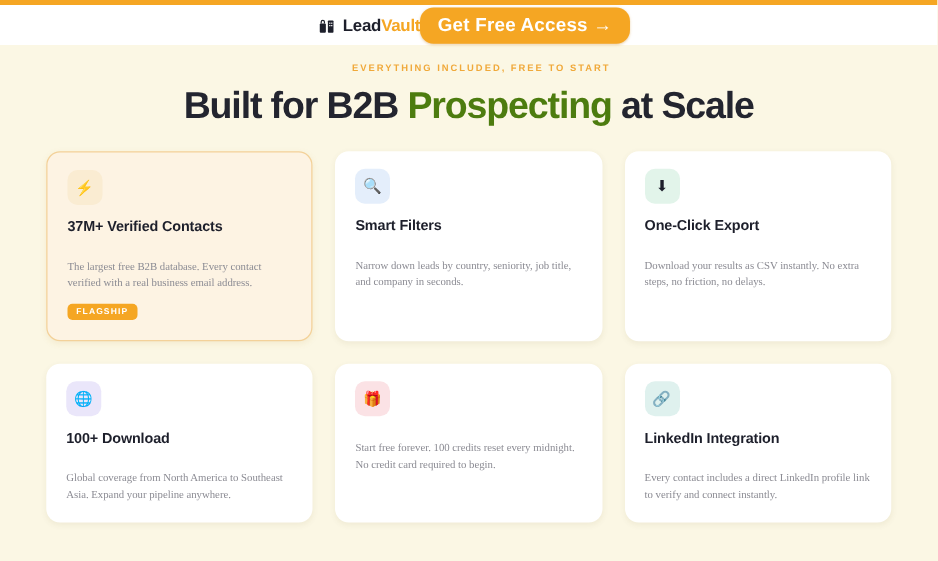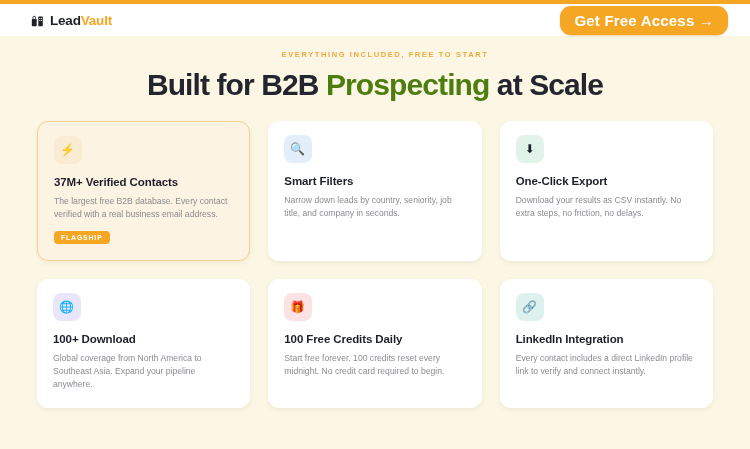--- a/index.html
+++ b/index.html
@@ -22,21 +22,21 @@
     width: 100%;
     background: #f5a623;
   }
 
   
   .header {
     height: 32px;
     background: #ffffff;
     display: flex;
     align-items: center;
-    justify-content: space-between;
+    justify-content: center;
     padding: 0 22px 0 30px;
   }
 
   .brand {
     display: flex;
     align-items: center;
     gap: 6px;
   }
 
   .brand-icon {
@@ -135,24 +135,25 @@
 
   .card-title {
     margin-top: 12px;
     font-size: 11.5px;
     font-weight: bold;
     letter-spacing: -0.1px;
     color: #1d1f2b;
   }
 
   .card-desc {
-    margin-top: 7px;
+    margin-top: 19px;
     font-size: 8.6px;
     line-height: 1.55;
     color: #8b8b93;
+    font-family: Liberation Serif, serif;
   }
 
   .badge {
     display: inline-block;
     margin-top: 9px;
     background: #f5a623;
     color: #ffffff;
     font-size: 6.8px;
     font-weight: bold;
     letter-spacing: 0.9px;
@@ -202,21 +203,20 @@
       <div class="card-title">One-Click Export</div>
       <div class="card-desc">Download your results as CSV instantly. No extra steps, no friction, no delays.</div>
     </div>
     <div class="card">
       <div class="card-icon" style="background: rgb(234, 230, 250);">🌐</div>
       <div class="card-title">100+ Download</div>
       <div class="card-desc">Global coverage from North America to Southeast Asia. Expand your pipeline anywhere.</div>
     </div>
     <div class="card">
       <div class="card-icon" style="background: rgb(251, 226, 229);">🎁</div>
-      <div class="card-title">100 Free Credits Daily</div>
       <div class="card-desc">Start free forever. 100 credits reset every midnight. No credit card required to begin.</div>
     </div>
     <div class="card">
       <div class="card-icon" style="background: rgb(223, 241, 238);">🔗</div>
       <div class="card-title">LinkedIn Integration</div>
       <div class="card-desc">Every contact includes a direct LinkedIn profile link to verify and connect instantly.</div>
     </div>
   </div>
 
 </body></html>

